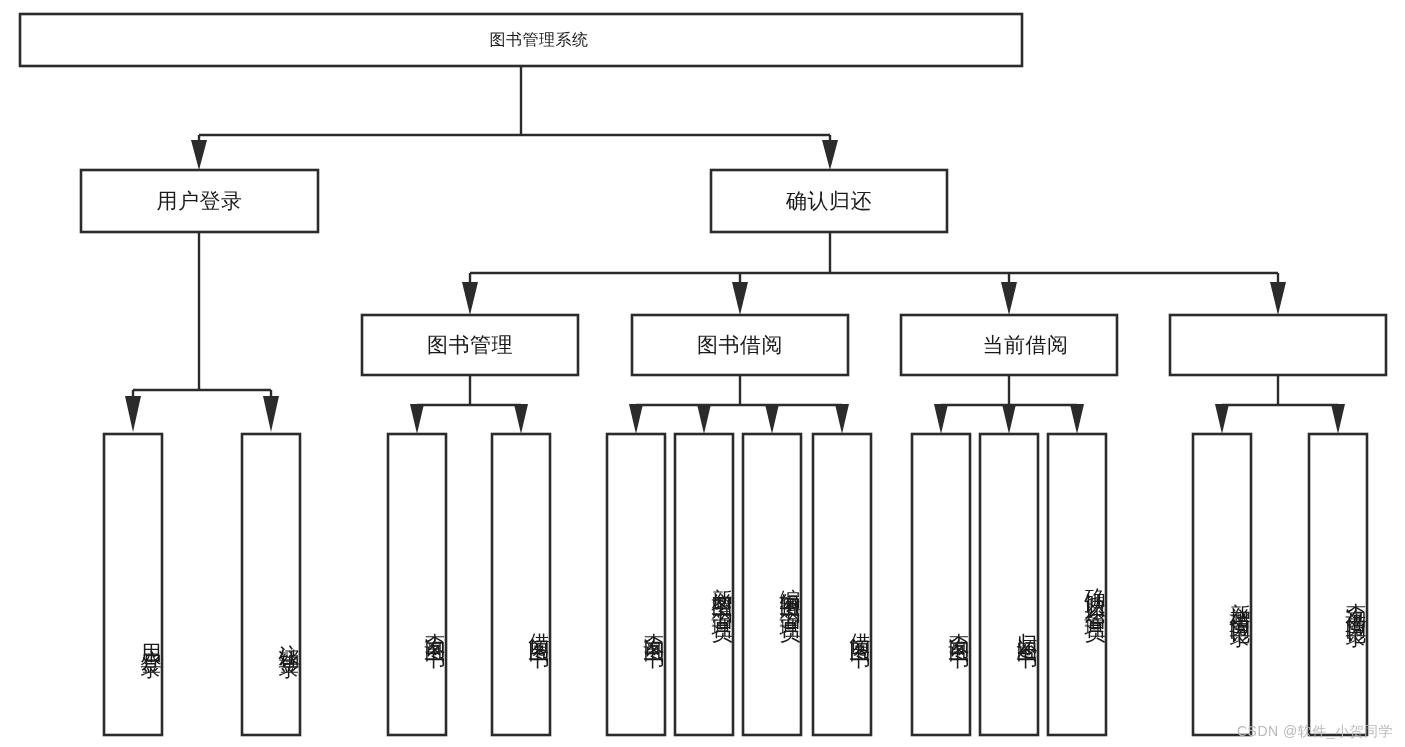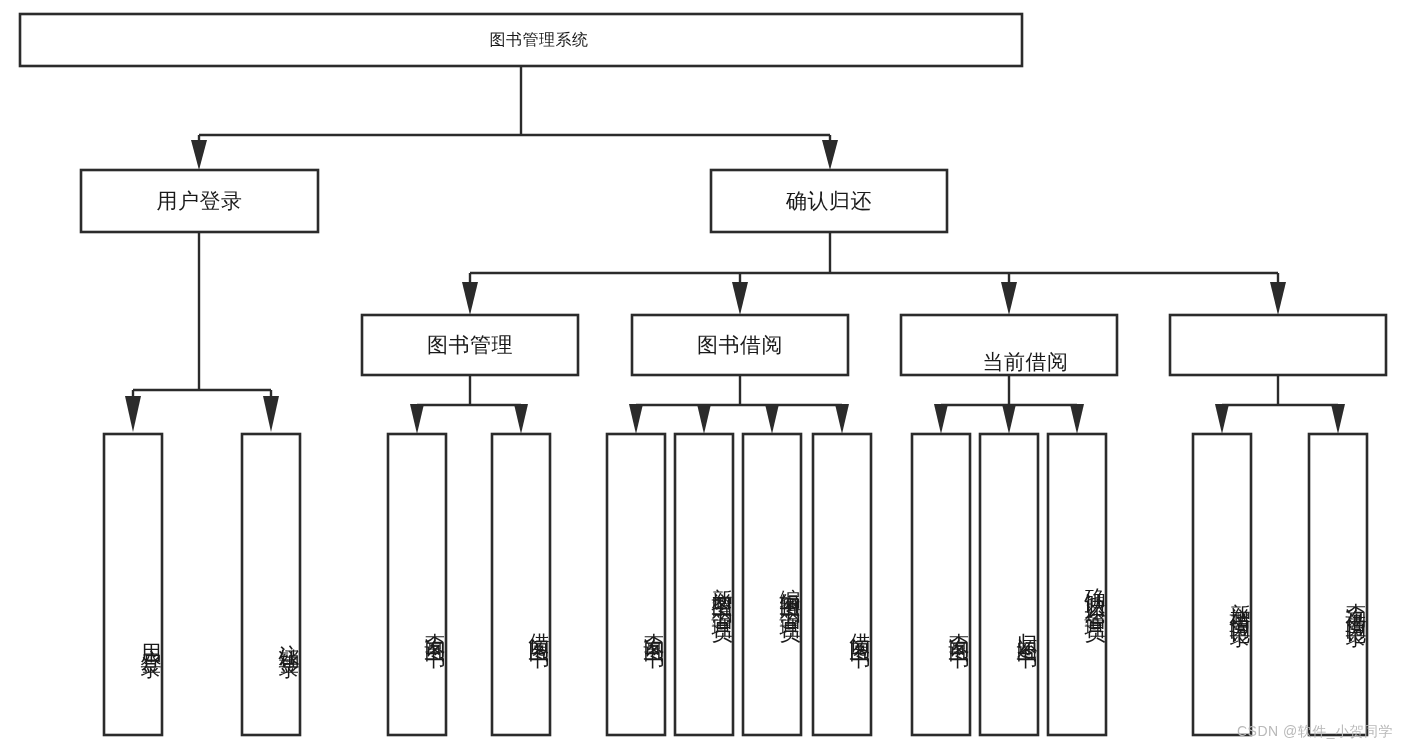--- a/index.html
+++ b/index.html
@@ -189,21 +189,21 @@
     <rect class="node-box" x="1309" y="434" width="58" height="301"></rect>
   </svg>
 
   <div class="node-label horiz root" style="left:20px;top:14px;width:1002px;height:52px;">图书管理系统</div>
 
   <div class="node-label horiz" style="left:81px;top:170px;width:237px;height:62px;">用户登录</div>
   <div class="node-label horiz" style="left:711px;top:170px;width:236px;height:62px;">确认归还</div>
 
   <div class="node-label horiz" style="left:362px;top:315px;width:216px;height:60px;">图书管理</div>
   <div class="node-label horiz" style="left:632px;top:315px;width:216px;height:60px;text-align:center;">图书借阅</div>
-  <div class="node-label horiz" style="left:901px;top:332px;width:216px;height:60px;padding-left:33px;">当前借阅</div>
+  <div class="node-label horiz" style="left:901px;top:315px;width:216px;height:60px;padding-left:33px;">当前借阅</div>
 
   <div class="node-label vert" style="left:104px;top:527px;width:58px;height:208px;">用户登录</div>
   <div class="node-label vert" style="left:242px;top:527px;width:58px;height:208px;">注销登录</div>
 
   <div class="node-label vert" style="left:388px;top:505px;width:58px;height:230px;">查询图书</div>
   <div class="node-label vert" style="left:492px;top:505px;width:58px;height:230px;">借阅图书</div>
 
   <div class="node-label vert" style="left:607px;top:505px;width:58px;height:230px;">查询图书</div>
   <div class="node-label vert" style="left:675px;top:440px;width:58px;height:295px;">新增图书（管理员）</div>
   <div class="node-label vert" style="left:743px;top:440px;width:58px;height:295px;">编辑图书（管理员）</div>

